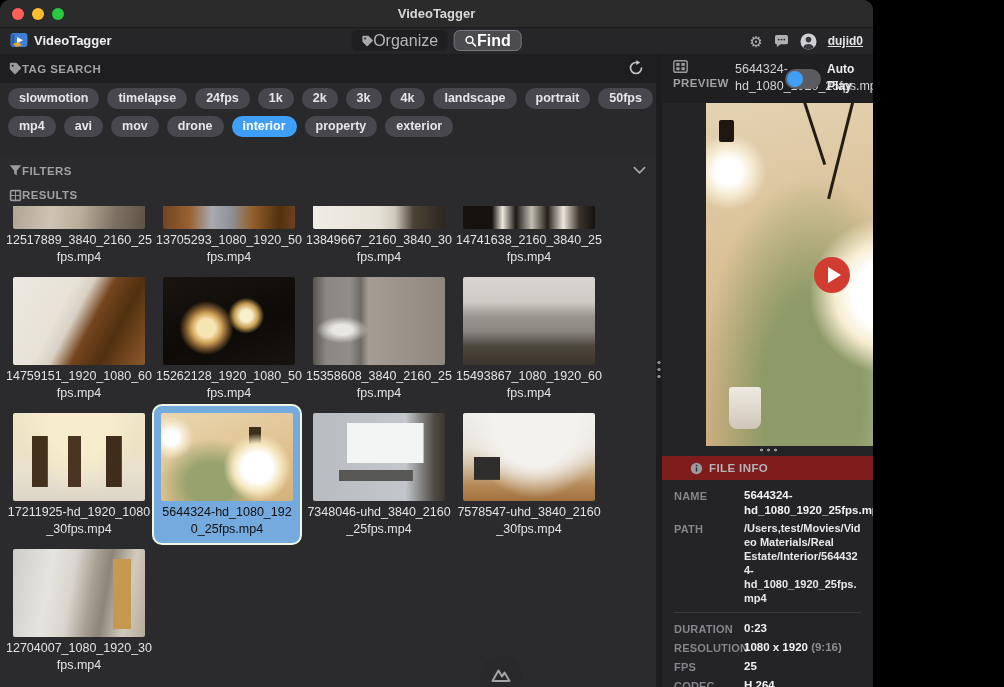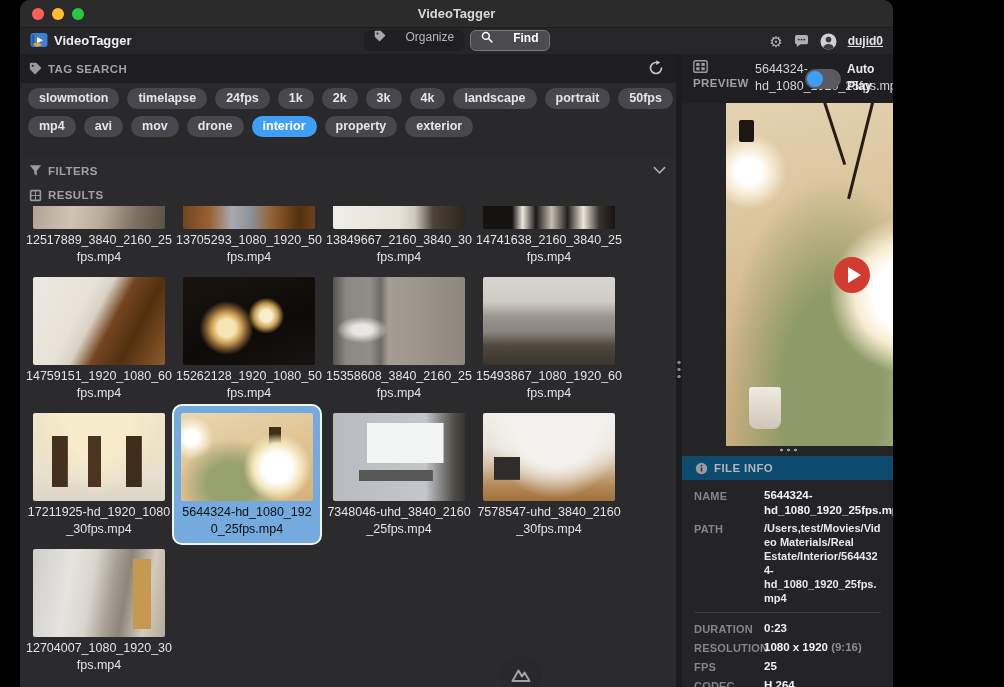--- a/index.html
+++ b/index.html
@@ -1,44 +1,44 @@
 <!DOCTYPE html>
 <html><head>
 <meta charset="utf-8">
 <style>
   html,body{margin:0;padding:0;background:#000;}
   body{width:1004px;height:687px;overflow:hidden;font-family:"Liberation Sans",sans-serif;-webkit-font-smoothing:antialiased;}
-  .window{position:relative;width:873px;height:687px;background:#2b2b2d;border-radius:10px 10px 0 0;overflow:hidden;margin-left:20px;}
+  .window{position:relative;width:873px;height:687px;background:#2b2b2d;border-radius:10px 10px 0 0;overflow:hidden;}
 
   
   .titlebar{position:absolute;top:0;left:0;right:0;height:27px;background:#2b2b2b;border-bottom:1px solid #1b1b1c;}
   .traffic{position:absolute;top:8px;left:12px;display:flex;gap:8px;}
   .light{width:12px;height:12px;border-radius:50%;}
   .light.red{background:#ff5f57}.light.yellow{background:#febc2e}.light.green{background:#28c840}
   .win-title{line-height:27px;text-align:center;font-size:13px;font-weight:700;color:#d8d8da;}
 
   
   .toolbar{position:absolute;top:28px;left:0;right:0;height:26px;background:#262628;}
   .applogo{position:absolute;left:10px;top:4px;width:18px;height:18px;}
   .appname{position:absolute;left:34px;top:5px;font-size:13px;font-weight:700;color:#ededef;}
   .mode-group{position:absolute;left:50%;top:2px;transform:translateX(-50%);display:flex;gap:6px;}
-  .btn{height:21px;display:flex;align-items:flex-start;gap:20px;padding:0 10px;border-radius:6px;font-size:12px;cursor:default;box-sizing:border-box;}
+  .btn{height:21px;display:flex;align-items:center;gap:0;padding:0 10px;border-radius:6px;font-size:16px;cursor:default;box-sizing:border-box;}
   .btn.organize{background:#1f1f21;color:#b6b6ba;}
   .btn.find{background:#4b4b50;border:1px solid #76767c;color:#fff;font-weight:700;}
   .toolbar-right{position:absolute;right:10px;top:0;height:26px;display:flex;align-items:center;gap:11px;}
   .gear-glyph{font-size:15px;color:#b2b2b6;line-height:1;}
   .username{font-size:12px;font-weight:700;color:#e4e4e6;text-decoration:underline;text-align:center;}
 
   
   .main{position:absolute;top:54px;left:0;right:0;bottom:0;}
   .left-panel{position:absolute;left:0;top:0;width:656px;bottom:0;background:#2b2b2d;}
   .divider{position:absolute;left:656px;top:0;width:6px;bottom:0;background:#1c1c1e;}
   .right-panel{position:absolute;left:662px;top:0;right:0;bottom:0;background:#242427;}
 
-  .sec-head{display:flex;align-items:center;gap:6px;padding:0 9px;color:#a0a0a5;font-size:11.5px;font-weight:700;letter-spacing:.4px;}
+  .sec-head{display:flex;align-items:center;padding:0 9px;color:#a0a0a5;font-size:11.5px;font-weight:700;letter-spacing:.4px;}
 
   
   .tagsearch-head{position:absolute;top:0;left:0;right:0;height:29px;background:#1e1e20;}
   .refresh-btn{position:absolute;right:12px;top:6px;width:16px;height:16px;}
   .tags-area{position:absolute;top:29px;left:0;right:0;height:98px;background:#29292c;padding-top:5px;box-sizing:border-box;}
   .tag-row{display:flex;gap:8px;padding-left:8px;margin-bottom:7px;}
   .pill{height:21px;line-height:21px;padding:0 11px;border-radius:11px;background:#47474d;color:#e6e6e9;font-size:12.5px;font-weight:600;white-space:nowrap;}
   .pill.active{background:#3f9ff7;color:#fff;}
   .grip-h{width:20px;height:4px;background:radial-gradient(circle,#97979b 1.2px,transparent 1.7px) 0 50%/7px 4px repeat-x;}
   .tags-grip{position:absolute;left:50%;transform:translateX(-50%);bottom:2px;}
@@ -96,21 +96,21 @@
   .cord.c2{left:38%;top:-4px;height:20%;transform:rotate(-18deg);}
   .cord.c3{left:76%;top:-4px;height:22%;transform:rotate(8deg);}
   .socket{position:absolute;left:calc(72% - 14px);top:25%;width:28px;height:46px;border-radius:4px 4px 9px 9px;background:linear-gradient(180deg,#1f1812 0 55%,#6b5226 75%,#8a6c34 100%);}
   .socket2{position:absolute;left:5%;top:5%;width:15px;height:22px;border-radius:2px;background:#1d1712;}
   .pot{position:absolute;left:9%;bottom:5%;width:32px;height:42px;border-radius:3px 3px 8px 8px;background:linear-gradient(#efeae2,#cfc6b8);}
   .play-btn{position:absolute;left:50%;top:50%;transform:translate(-50%,-50%);width:36px;height:36px;border-radius:50%;background:#d23b2f;}
   .play-tri{position:absolute;left:14px;top:10px;width:0;height:0;border-left:13px solid #fff;border-top:8px solid transparent;border-bottom:8px solid transparent;}
   .under-grip{position:absolute;left:50%;transform:translateX(-50%);top:394px;}
 
   
-  .fi-head{position:absolute;top:402px;left:0;right:0;height:24px;background:#0c4a6e;display:flex;align-items:center;gap:6px;padding:0 13px;color:#b4b4b9;font-size:11.5px;font-weight:700;letter-spacing:.4px;}
+  .fi-head{position:absolute;top:402px;left:0;right:0;height:24px;background:#7f1d1d;display:flex;align-items:center;gap:6px;padding:0 28px;color:#b4b4b9;font-size:11.5px;font-weight:700;letter-spacing:.4px;}
   .fi-body{position:absolute;top:426px;left:0;right:0;bottom:0;background:#242427;padding:8px 12px;box-sizing:border-box;}
   .fi-row{display:flex;margin-bottom:3px;}
   .fi-label{width:70px;flex:none;font-size:11px;font-weight:600;color:#85858b;letter-spacing:.2px;line-height:15px;padding-top:1px;}
   .fi-value{font-size:11.5px;font-weight:700;color:#f2f2f4;line-height:15px;flex:1;}
   .fi-value.path{font-size:11px;font-weight:700;color:#e8e8ea;line-height:14px;overflow-wrap:anywhere;}
   .fi-extra{color:#8c8c92;font-weight:600;}
   .fi-divider{border-top:1px solid #3a3a3e;margin:7px 0 8px;}
 
   
   .badge{position:absolute;left:480px;top:656px;width:42px;height:42px;border-radius:50%;background:#29292b;display:flex;justify-content:center;padding-top:8px;box-sizing:border-box;z-index:6;}

